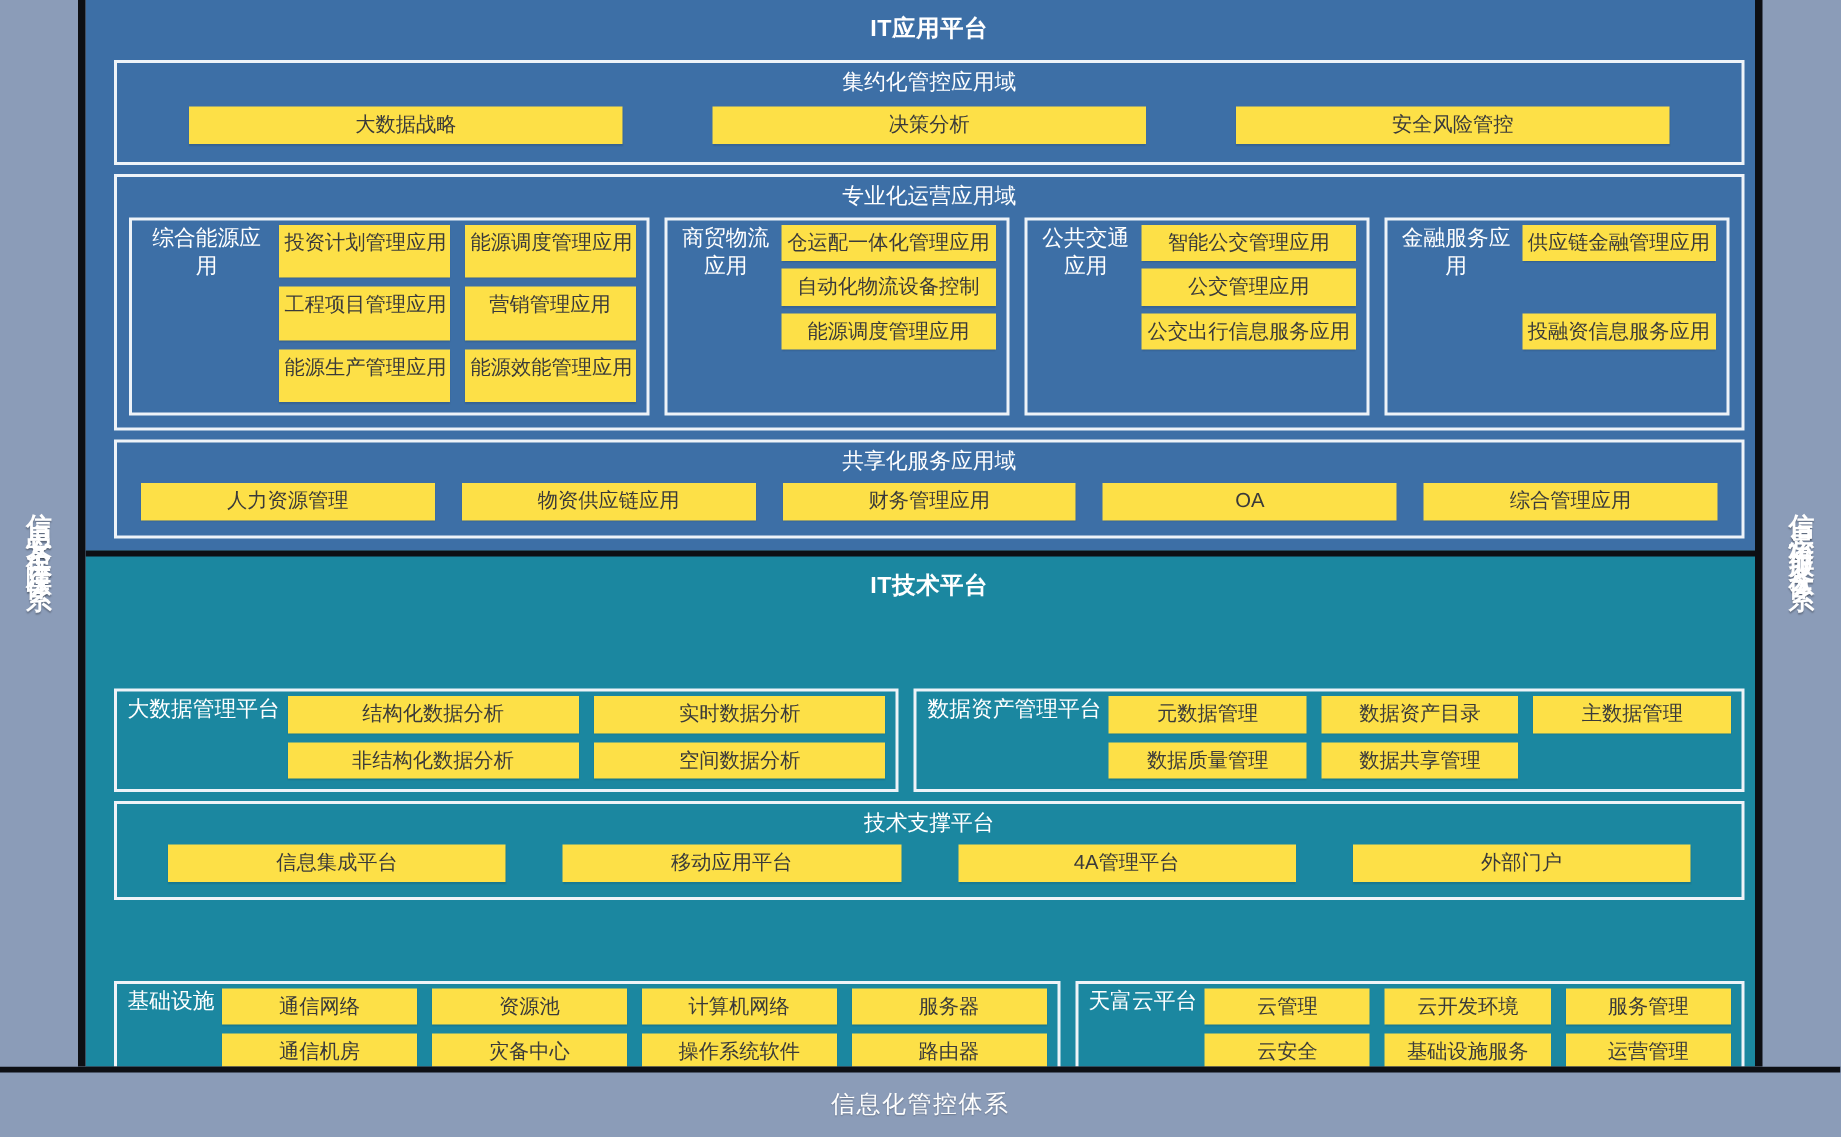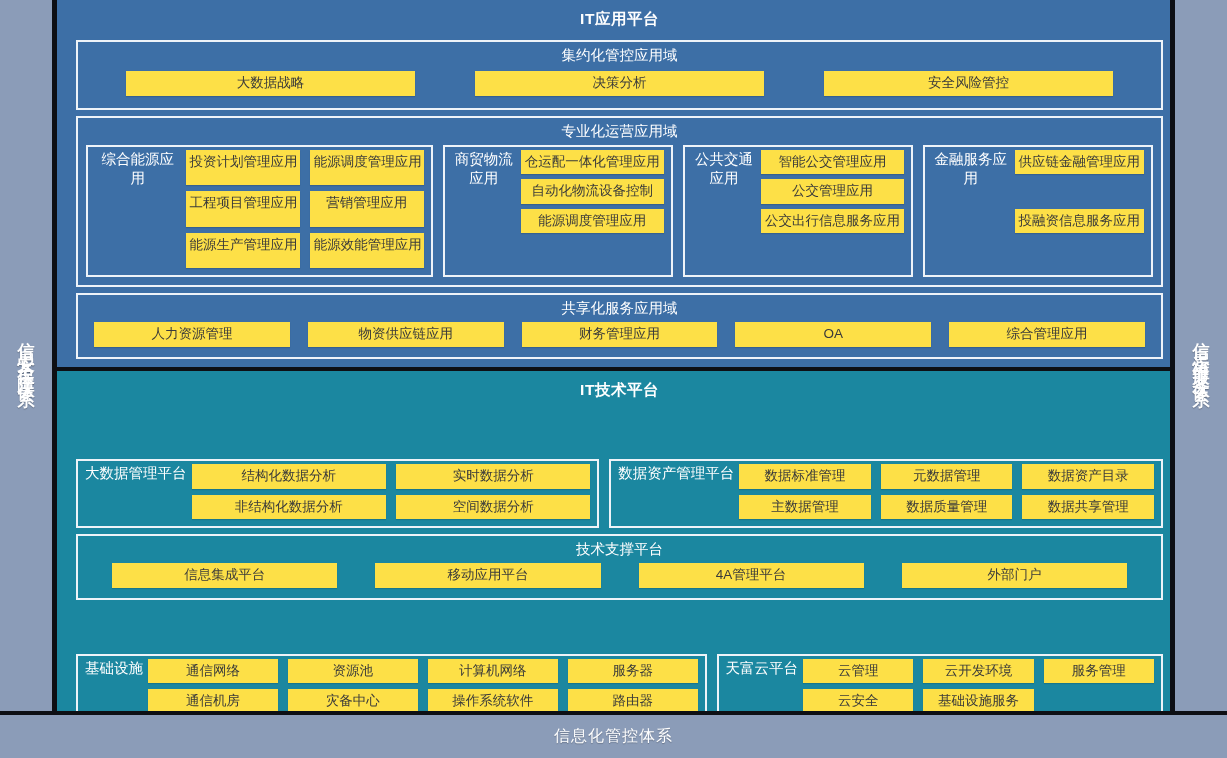--- a/index.html
+++ b/index.html
@@ -262,21 +262,20 @@
             <div class="col-grid2">
               <div class="chip">结构化数据分析</div>
               <div class="chip">实时数据分析</div>
               <div class="chip">非结构化数据分析</div>
               <div class="chip">空间数据分析</div>
             </div>
           </div>
           <div class="col wide">
             <div class="col-title">数据资产管理平台</div>
             <div class="col-grid3">
-              <div class="chip">数据标准管理</div>
               <div class="chip">元数据管理</div>
               <div class="chip">数据资产目录</div>
               <div class="chip">主数据管理</div>
               <div class="chip">数据质量管理</div>
               <div class="chip">数据共享管理</div>
             </div>
           </div>
         </div>
 
         <div class="domain">
@@ -304,20 +303,21 @@
             </div>
           </div>
           <div class="col">
             <div class="col-title">天富云平台</div>
             <div class="col-grid3">
               <div class="chip">云管理</div>
               <div class="chip">云开发环境</div>
               <div class="chip">服务管理</div>
               <div class="chip">云安全</div>
               <div class="chip">基础设施服务</div>
+              <div class="chip">运营管理</div>
             </div>
           </div>
         </div>
 
       </div>
     </div>
 
     <div class="rail rail-right">
       <span class="rail-text">信息运维服务体系</span>
     </div>

